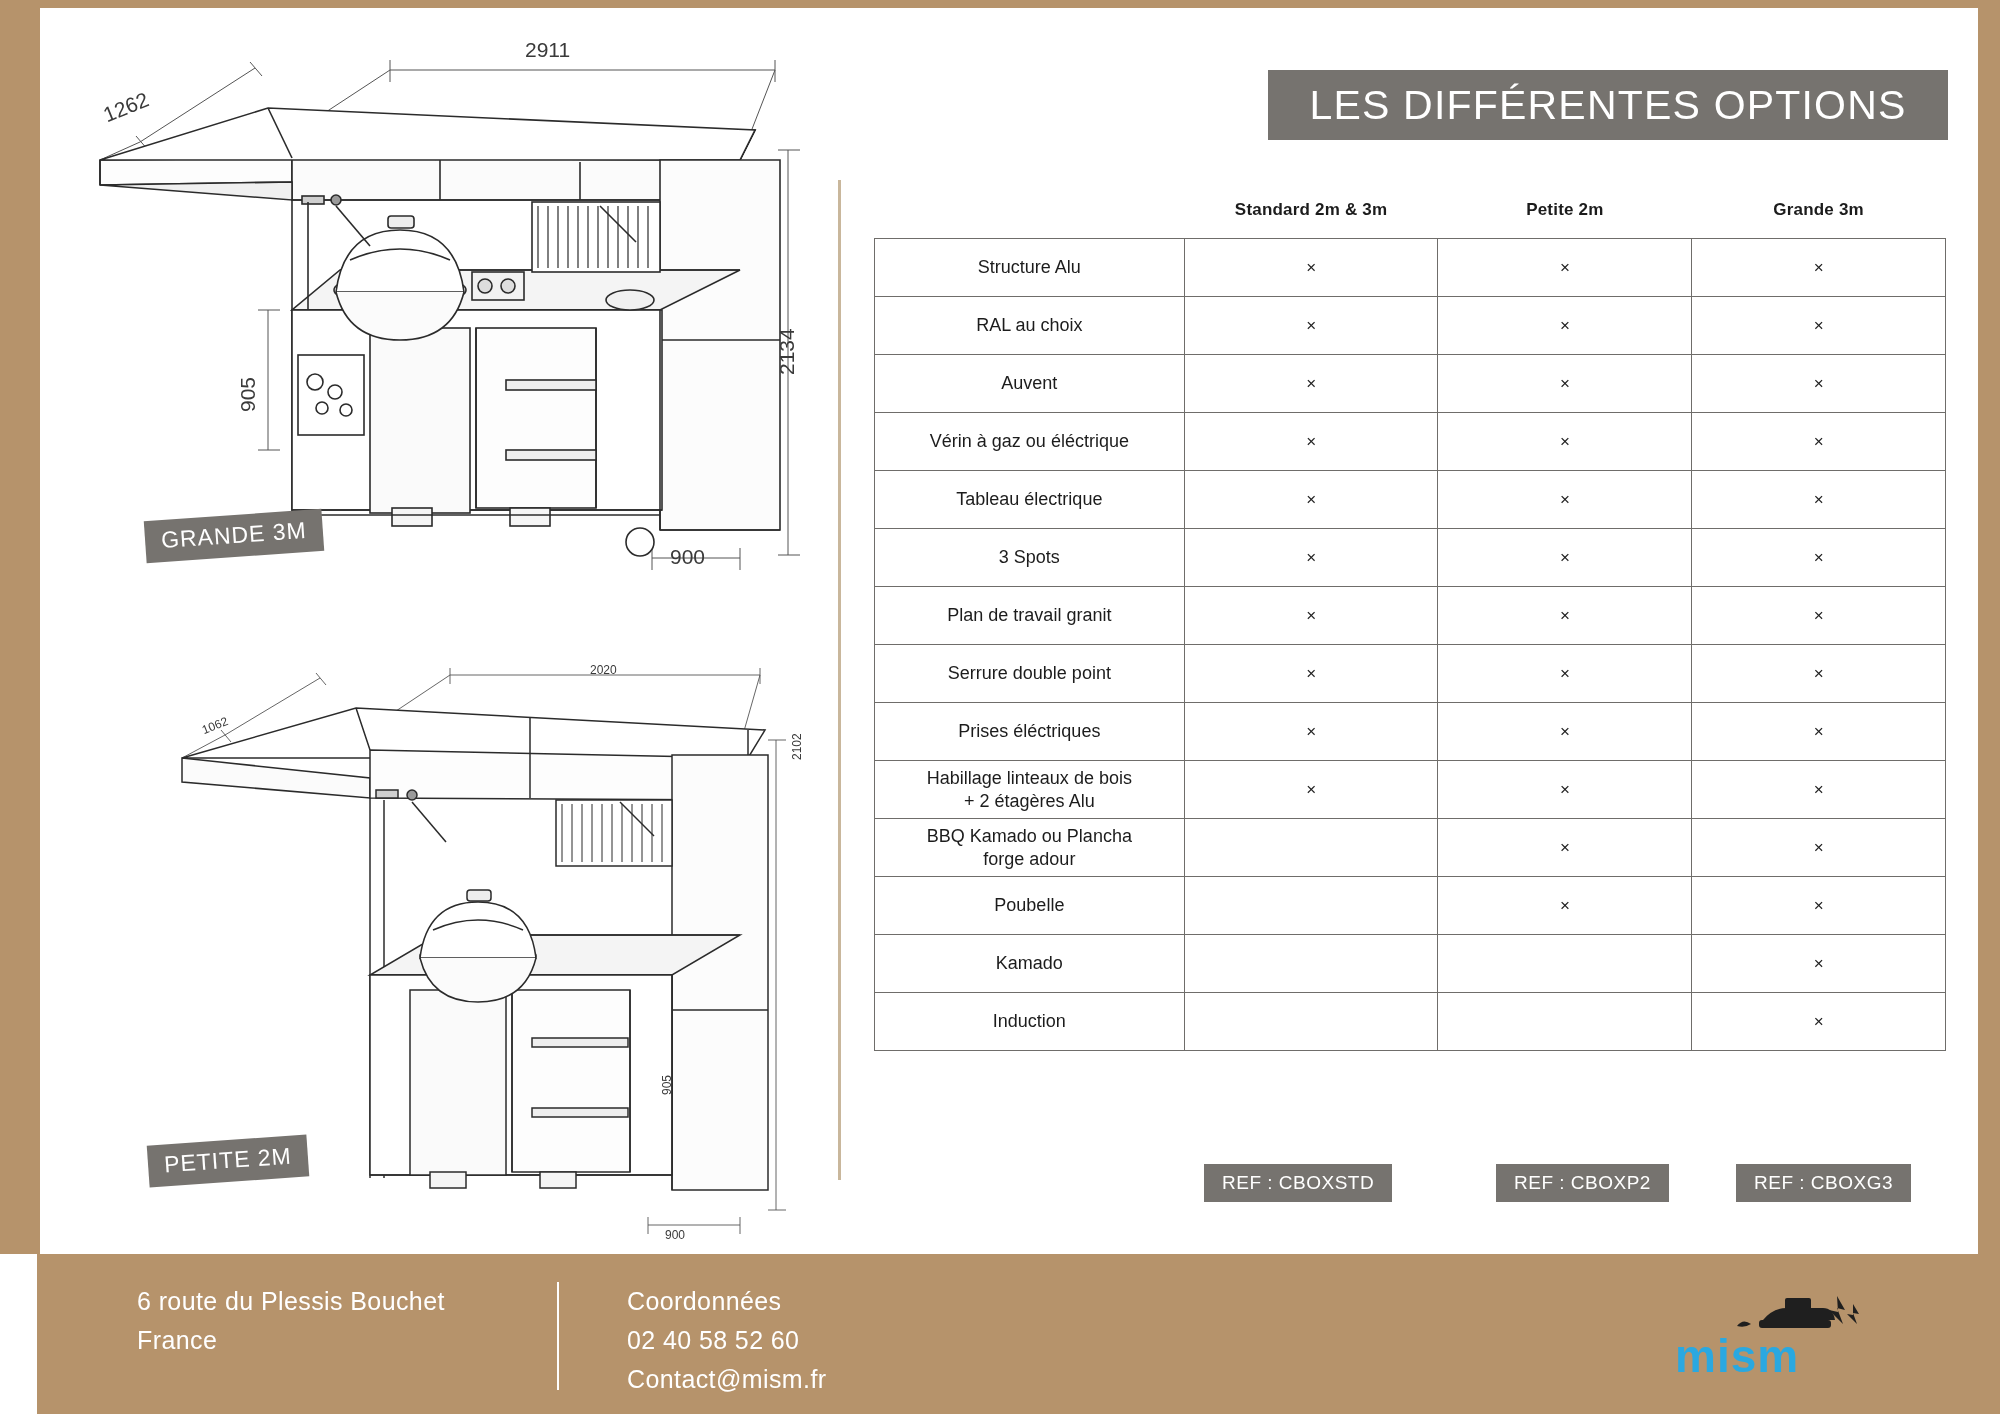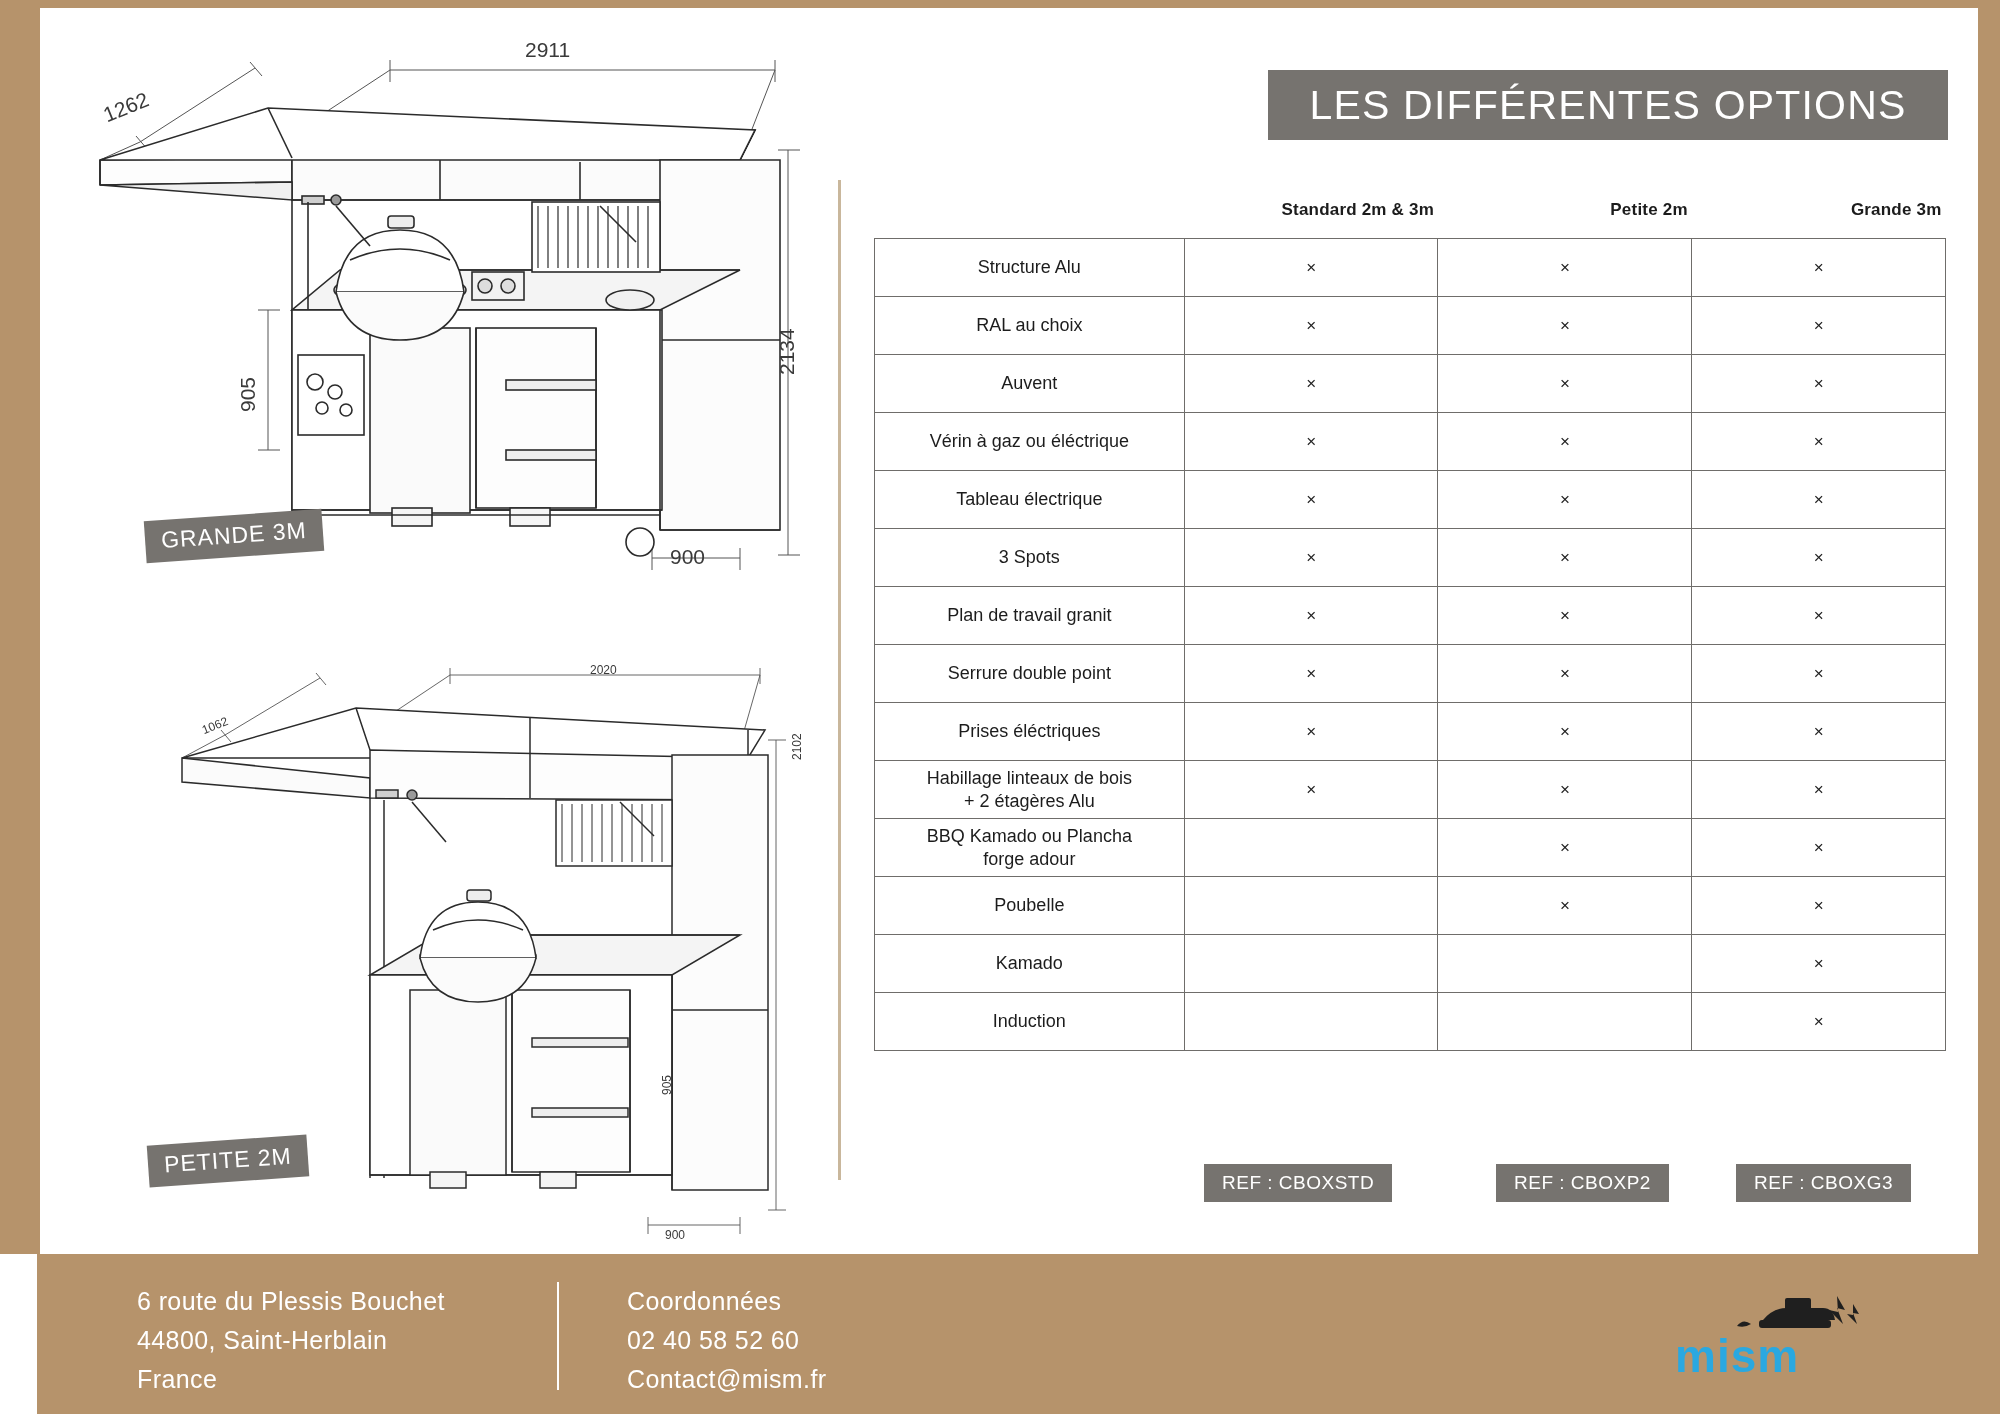--- a/index.html
+++ b/index.html
@@ -100,21 +100,21 @@
     width: 1072px;
     border-collapse: collapse;
     font-size: 17px;
     color: #1c1c1c;
   }
   .opt-table th {
     font-size: 17px;
     font-weight: bold;
     padding: 14px 4px 18px 4px;
     border: none;
-    text-align: right;
+    text-align: center;
     letter-spacing: 0.2px;
   }
   .opt-table td {
     border: 1.6px solid #6f6d6a;
     text-align: center;
     height: 58px;
     padding: 2px 6px;
     vertical-align: middle;
   }
   .opt-table td.label {
@@ -528,21 +528,20 @@
 
   <div class="ref-row">
     <div class="ref-badge ref-1">REF : CBOXSTD</div>
     <div class="ref-badge ref-2">REF : CBOXP2</div>
     <div class="ref-badge ref-3">REF : CBOXG3</div>
   </div>
 
   <div class="footer">
     <div class="footer-col footer-addr">
       <div>6 route du Plessis Bouchet</div>
-      <div>44800, Saint-Herblain</div>
       <div>France</div>
     </div>
     <div class="footer-sep"></div>
     <div class="footer-col footer-contact">
       <div>Coordonnées</div>
       <div>02 40 58 52 60</div>
       <div>Contact@mism.fr</div>
     </div>
     <div class="logo">
       <svg width="220" height="90" viewBox="0 0 220 90">

